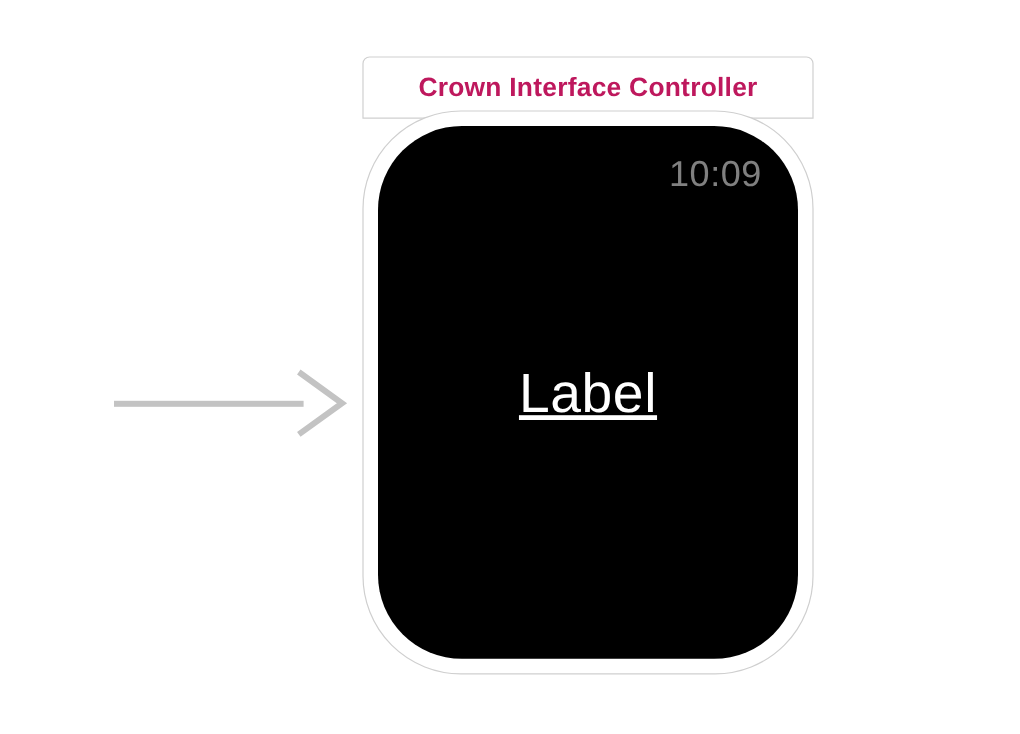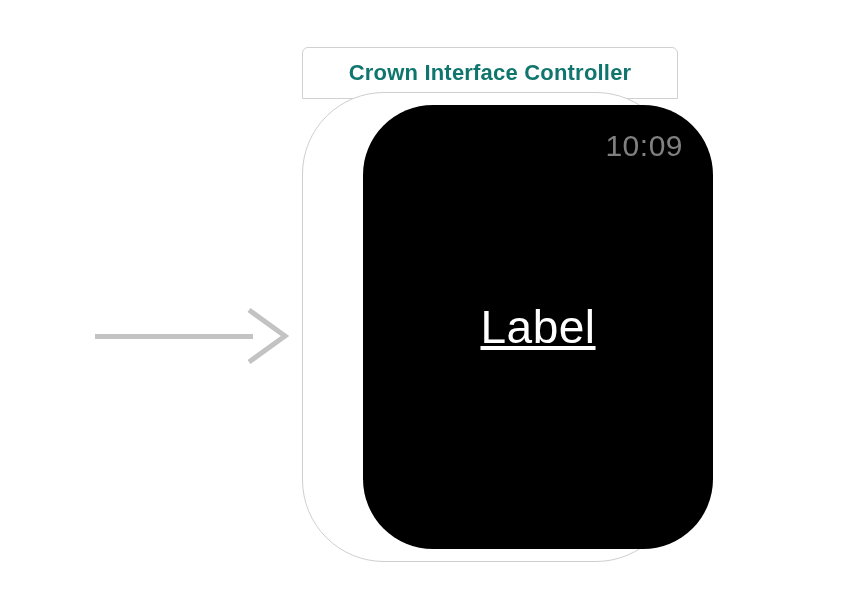--- a/index.html
+++ b/index.html
@@ -44,42 +44,41 @@
       top: 47px;
       width: 376px;
       border: 1px solid #d0d0d0;
       border-radius: 6px 6px 0 0;
     }
     .controller-header {
       padding: 12px 16px;
       text-align: center;
       font-size: 22px;
       font-weight: 600;
-      color: #0f766e;
+      color: #be185d;
       letter-spacing: 0.2px;
     }
     .watch-container {
       position: absolute;
       left: 302px;
       top: 92px;
       width: 376px;
       height: 470px;
       border: 1px solid #cfcfcf;
       border-radius: 82px;
       background: #ffffff;
       padding: 12px;
     }
     .watch-screen {
       width: 100%;
       height: 100%;
       background: #000000;
       border-radius: 70px;
       position: relative;
       overflow: hidden;
-      margin-left: 48px;
     }
     .clock-time {
       position: absolute;
       top: 24px;
       right: 30px;
       color: #808080;
       font-size: 30px;
       font-weight: 400;
       letter-spacing: 0.5px;
     }

